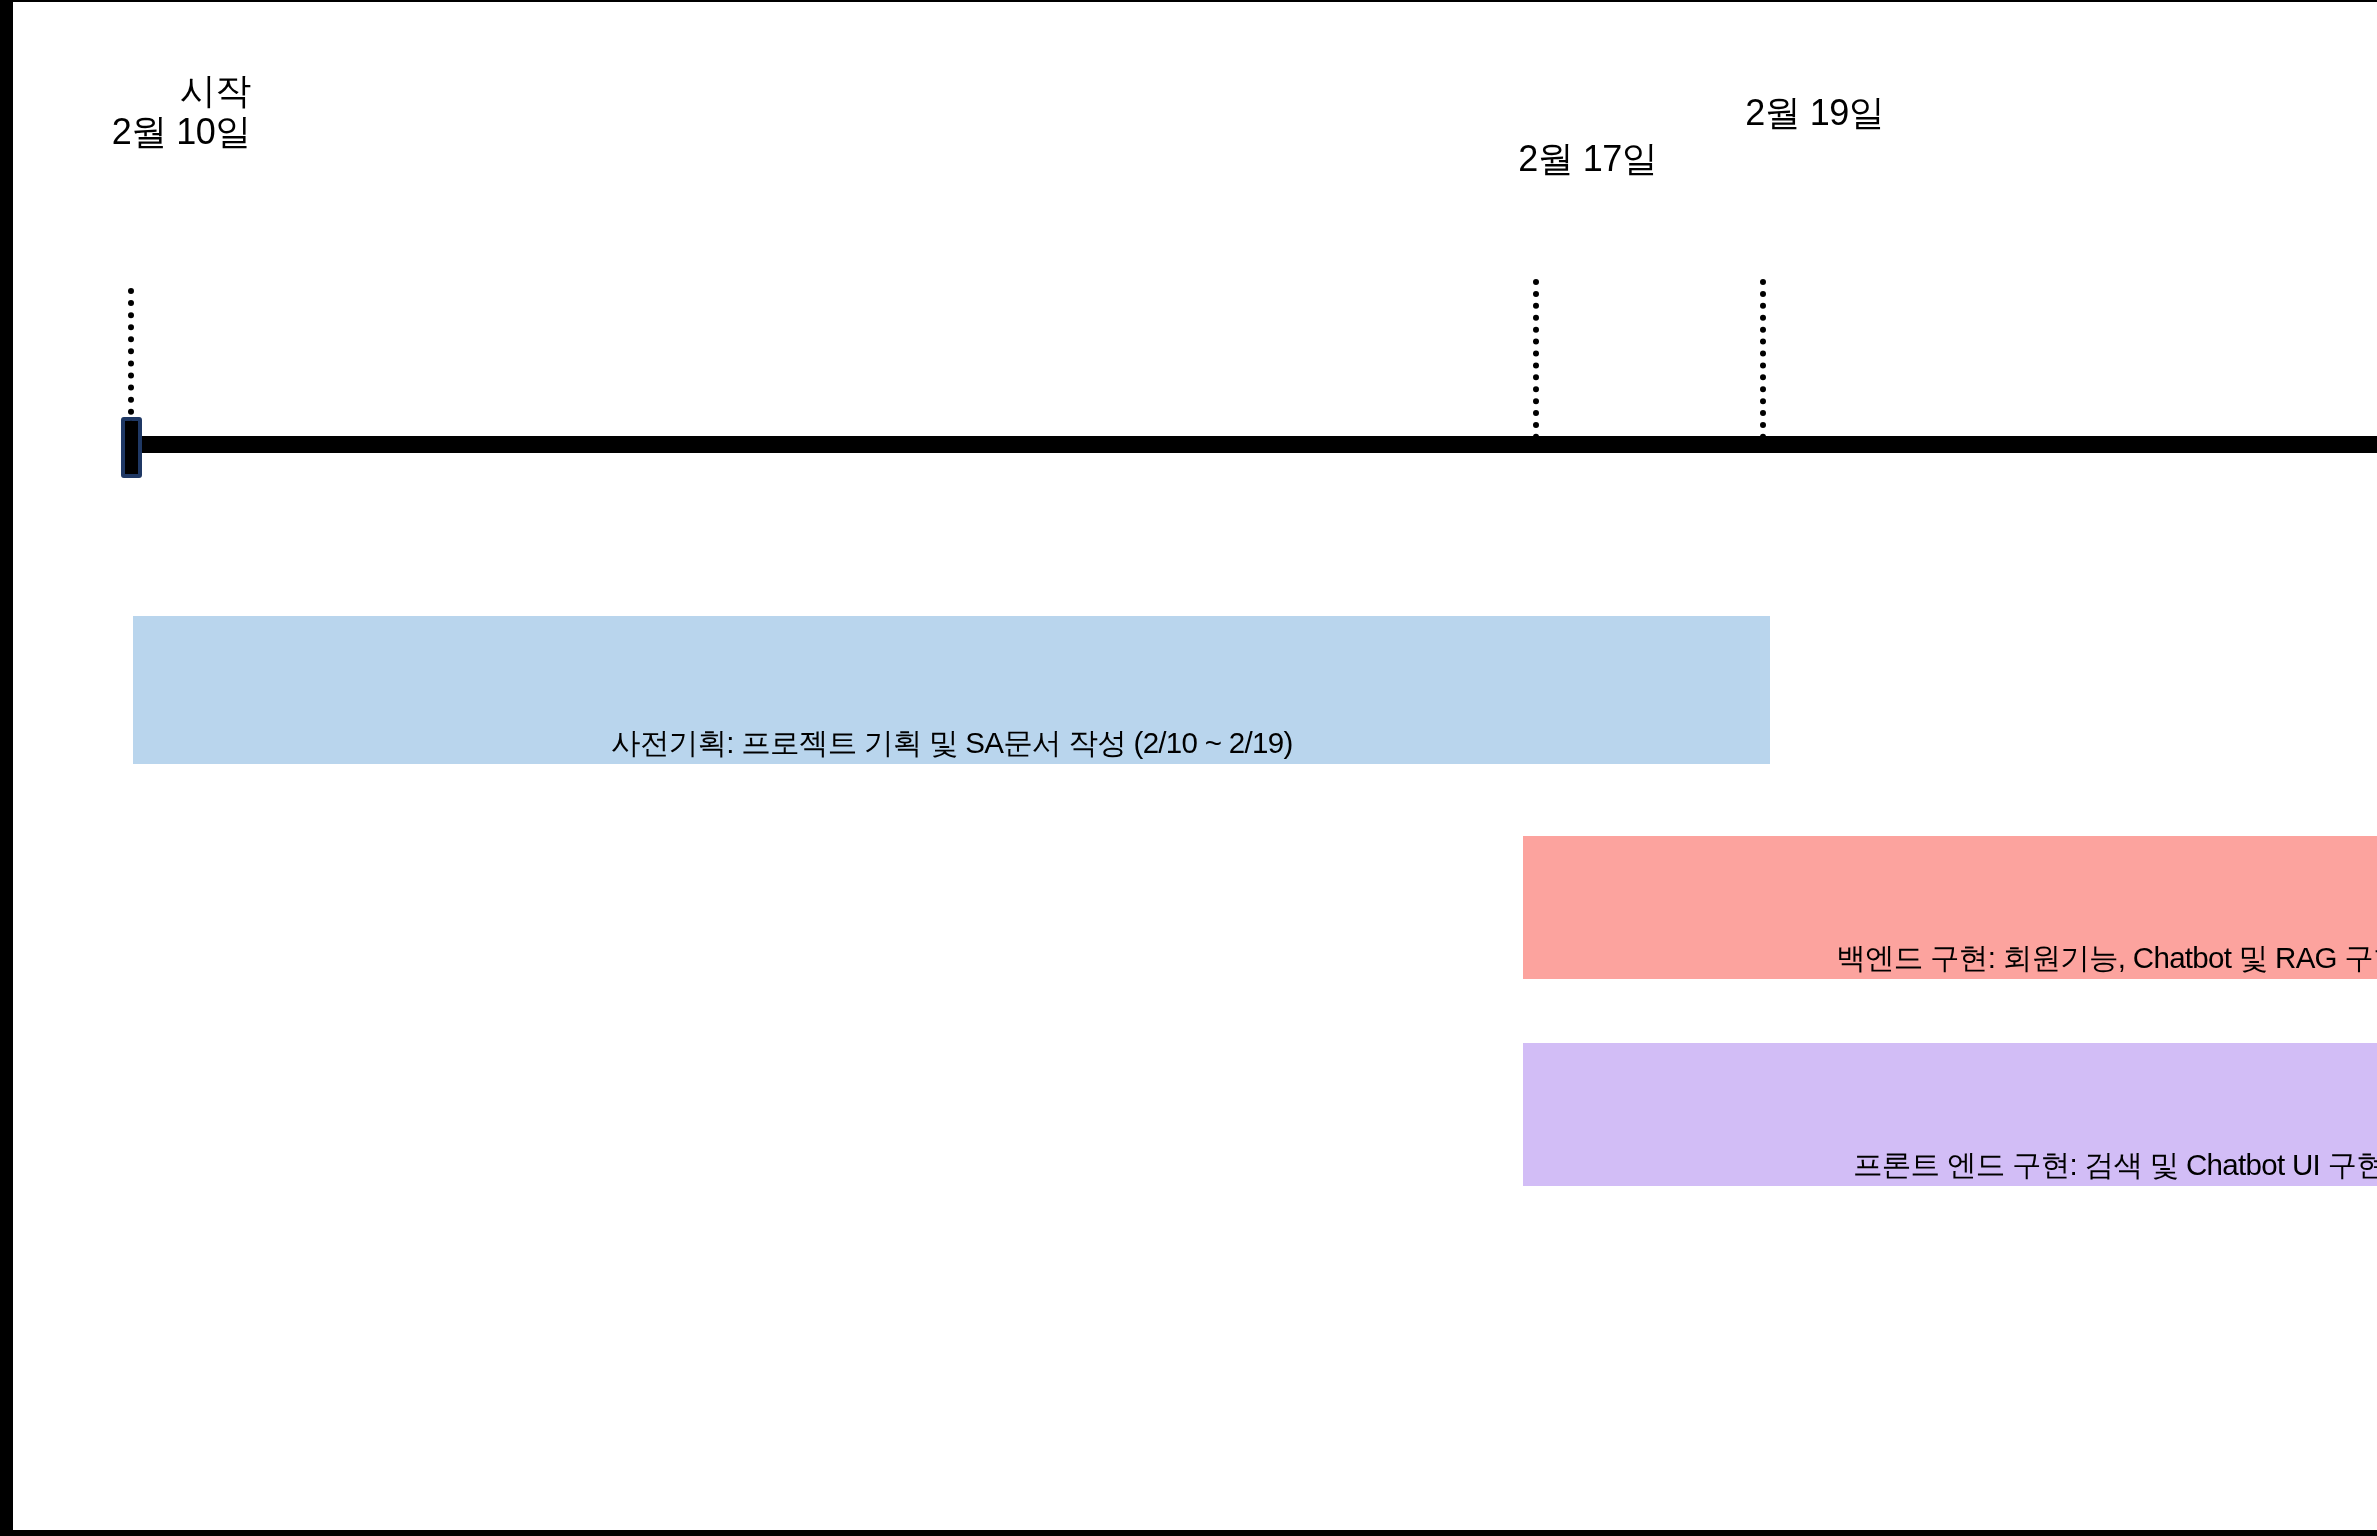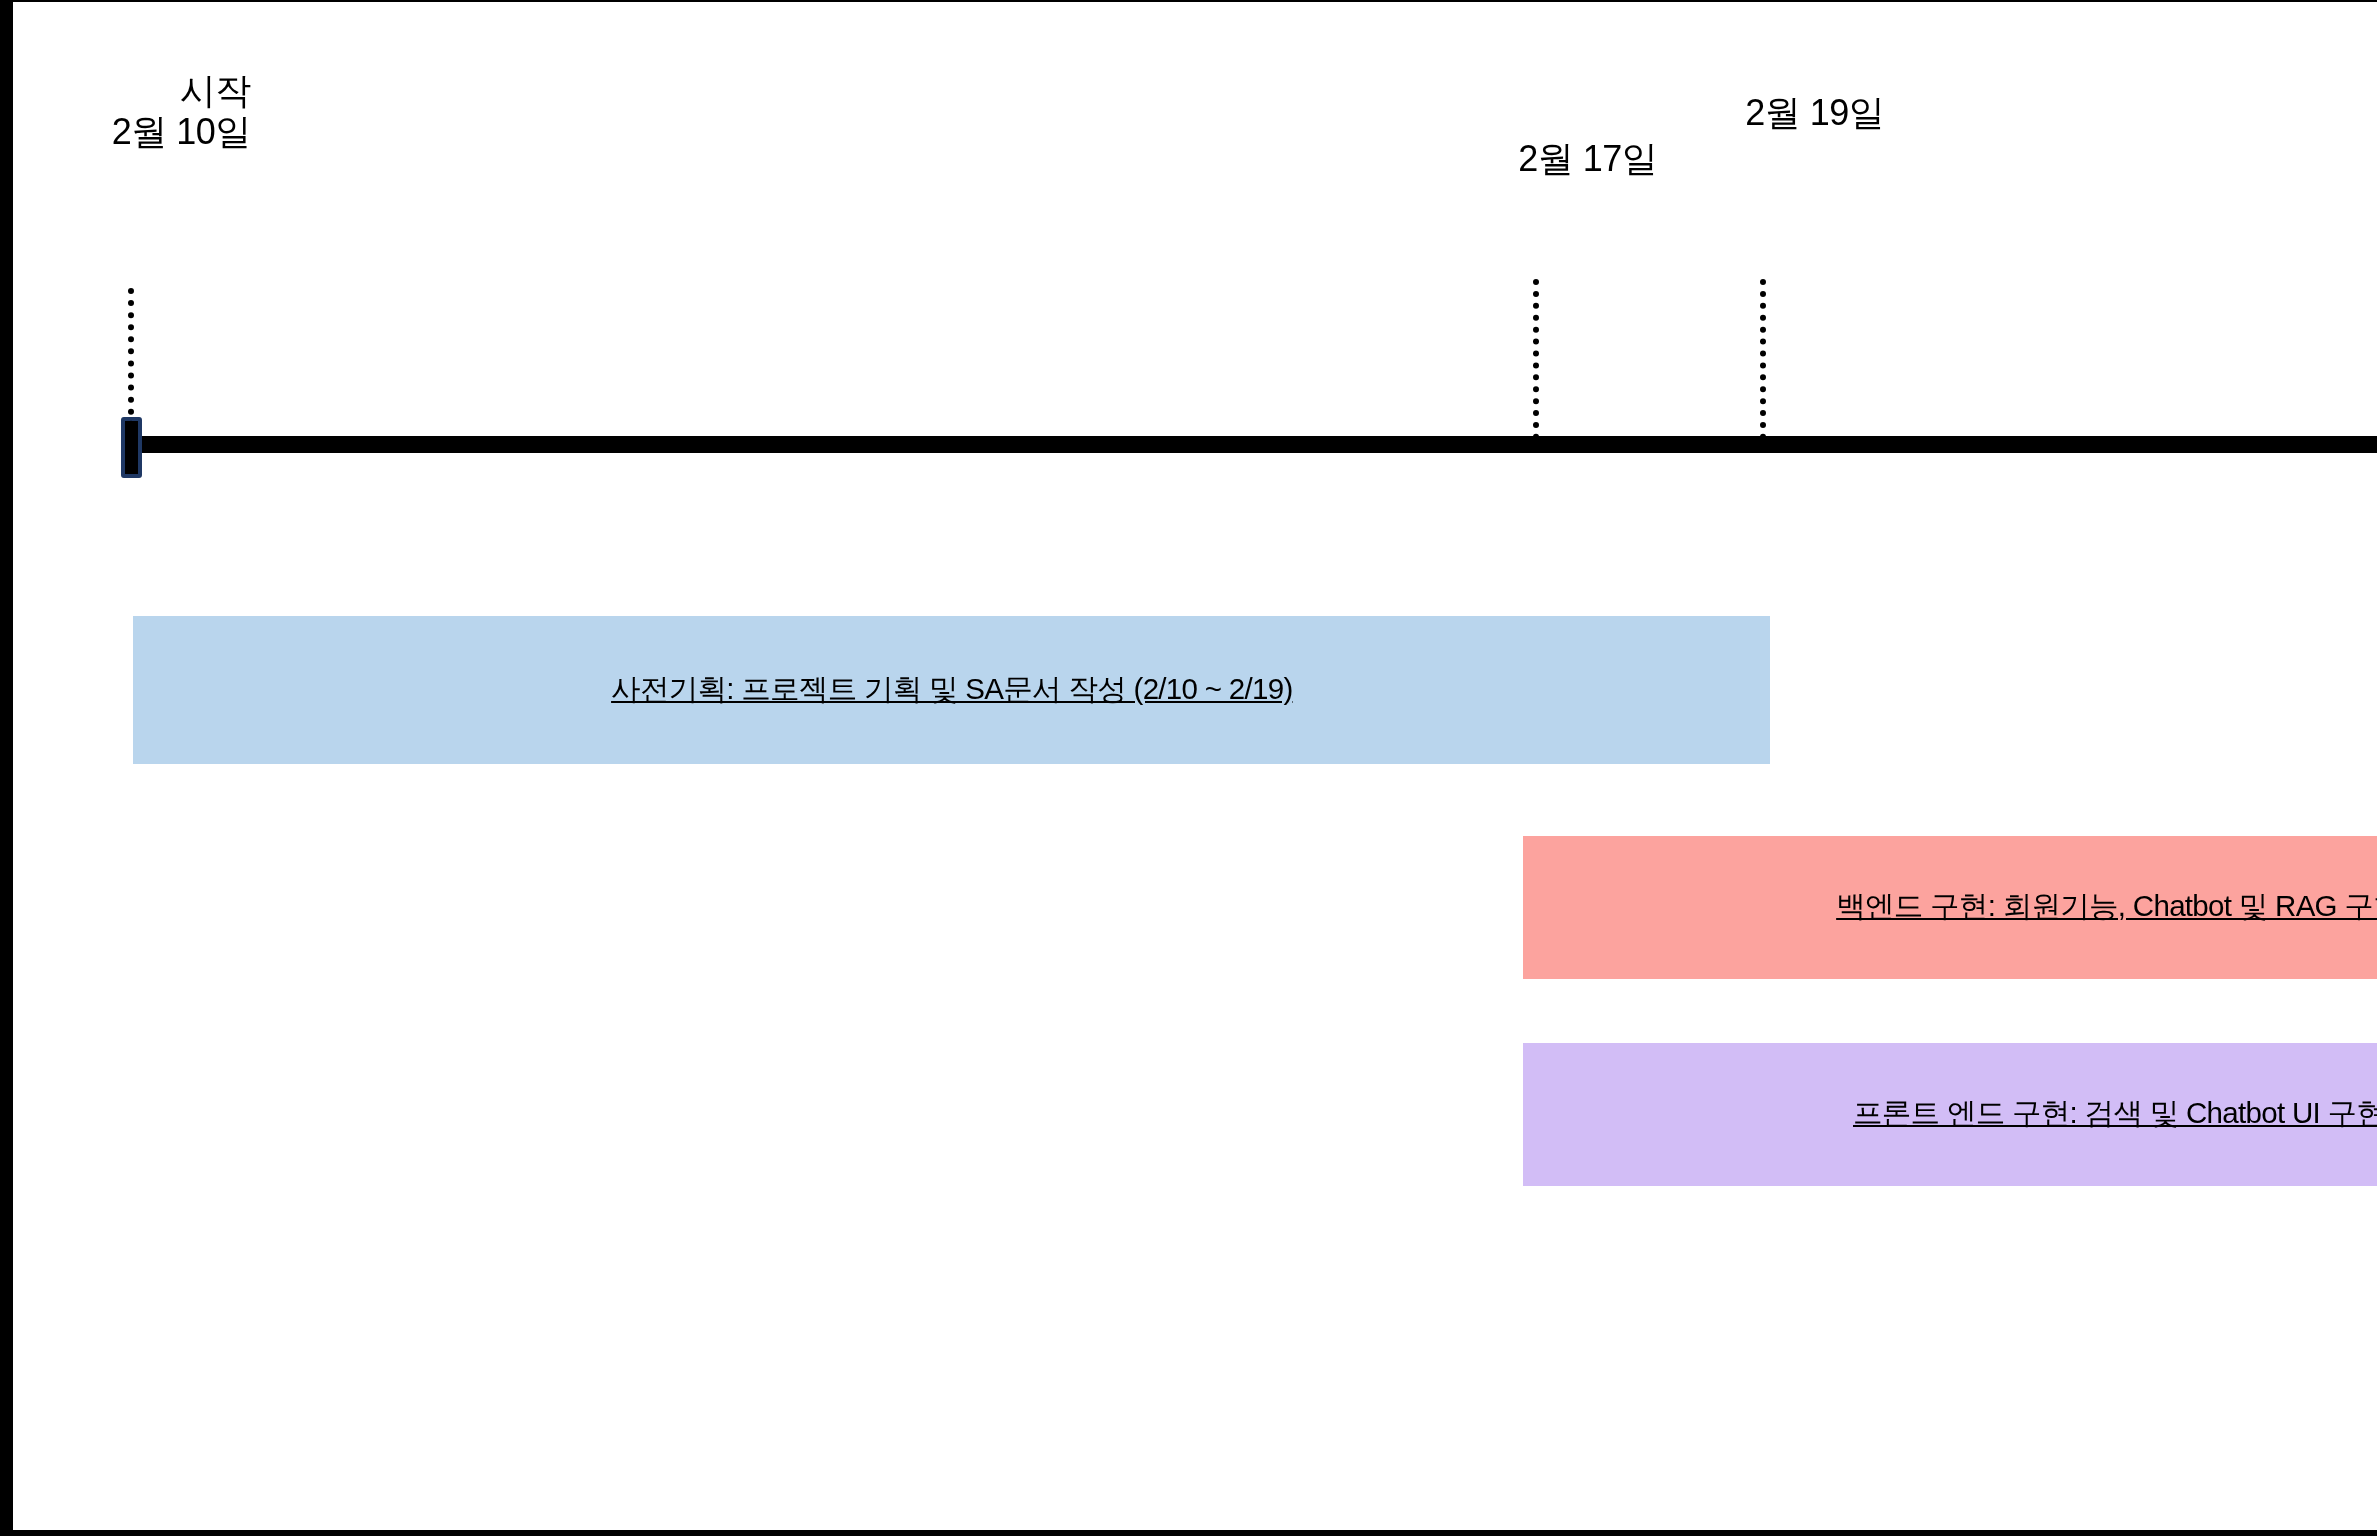--- a/index.html
+++ b/index.html
@@ -63,25 +63,24 @@
     letter-spacing: -0.5px;
   }
   .tick-label .cap {
     display: block;
   }
 
   
   .task-bar {
     position: absolute;
     display: flex;
-    align-items: center;
+    align-items: flex-end;
     justify-content: center;
     color: #000000;
     box-sizing: border-box;
-    text-decoration: underline;
   }
   .task-bar .task-label {
     font-size: 29.5px;
     letter-spacing: -0.7px;
     white-space: nowrap;
     text-align: center;
   }
 
   #bar-planning {
     left: 120px;  top: 614px;  width: 1637px; height: 148px;

